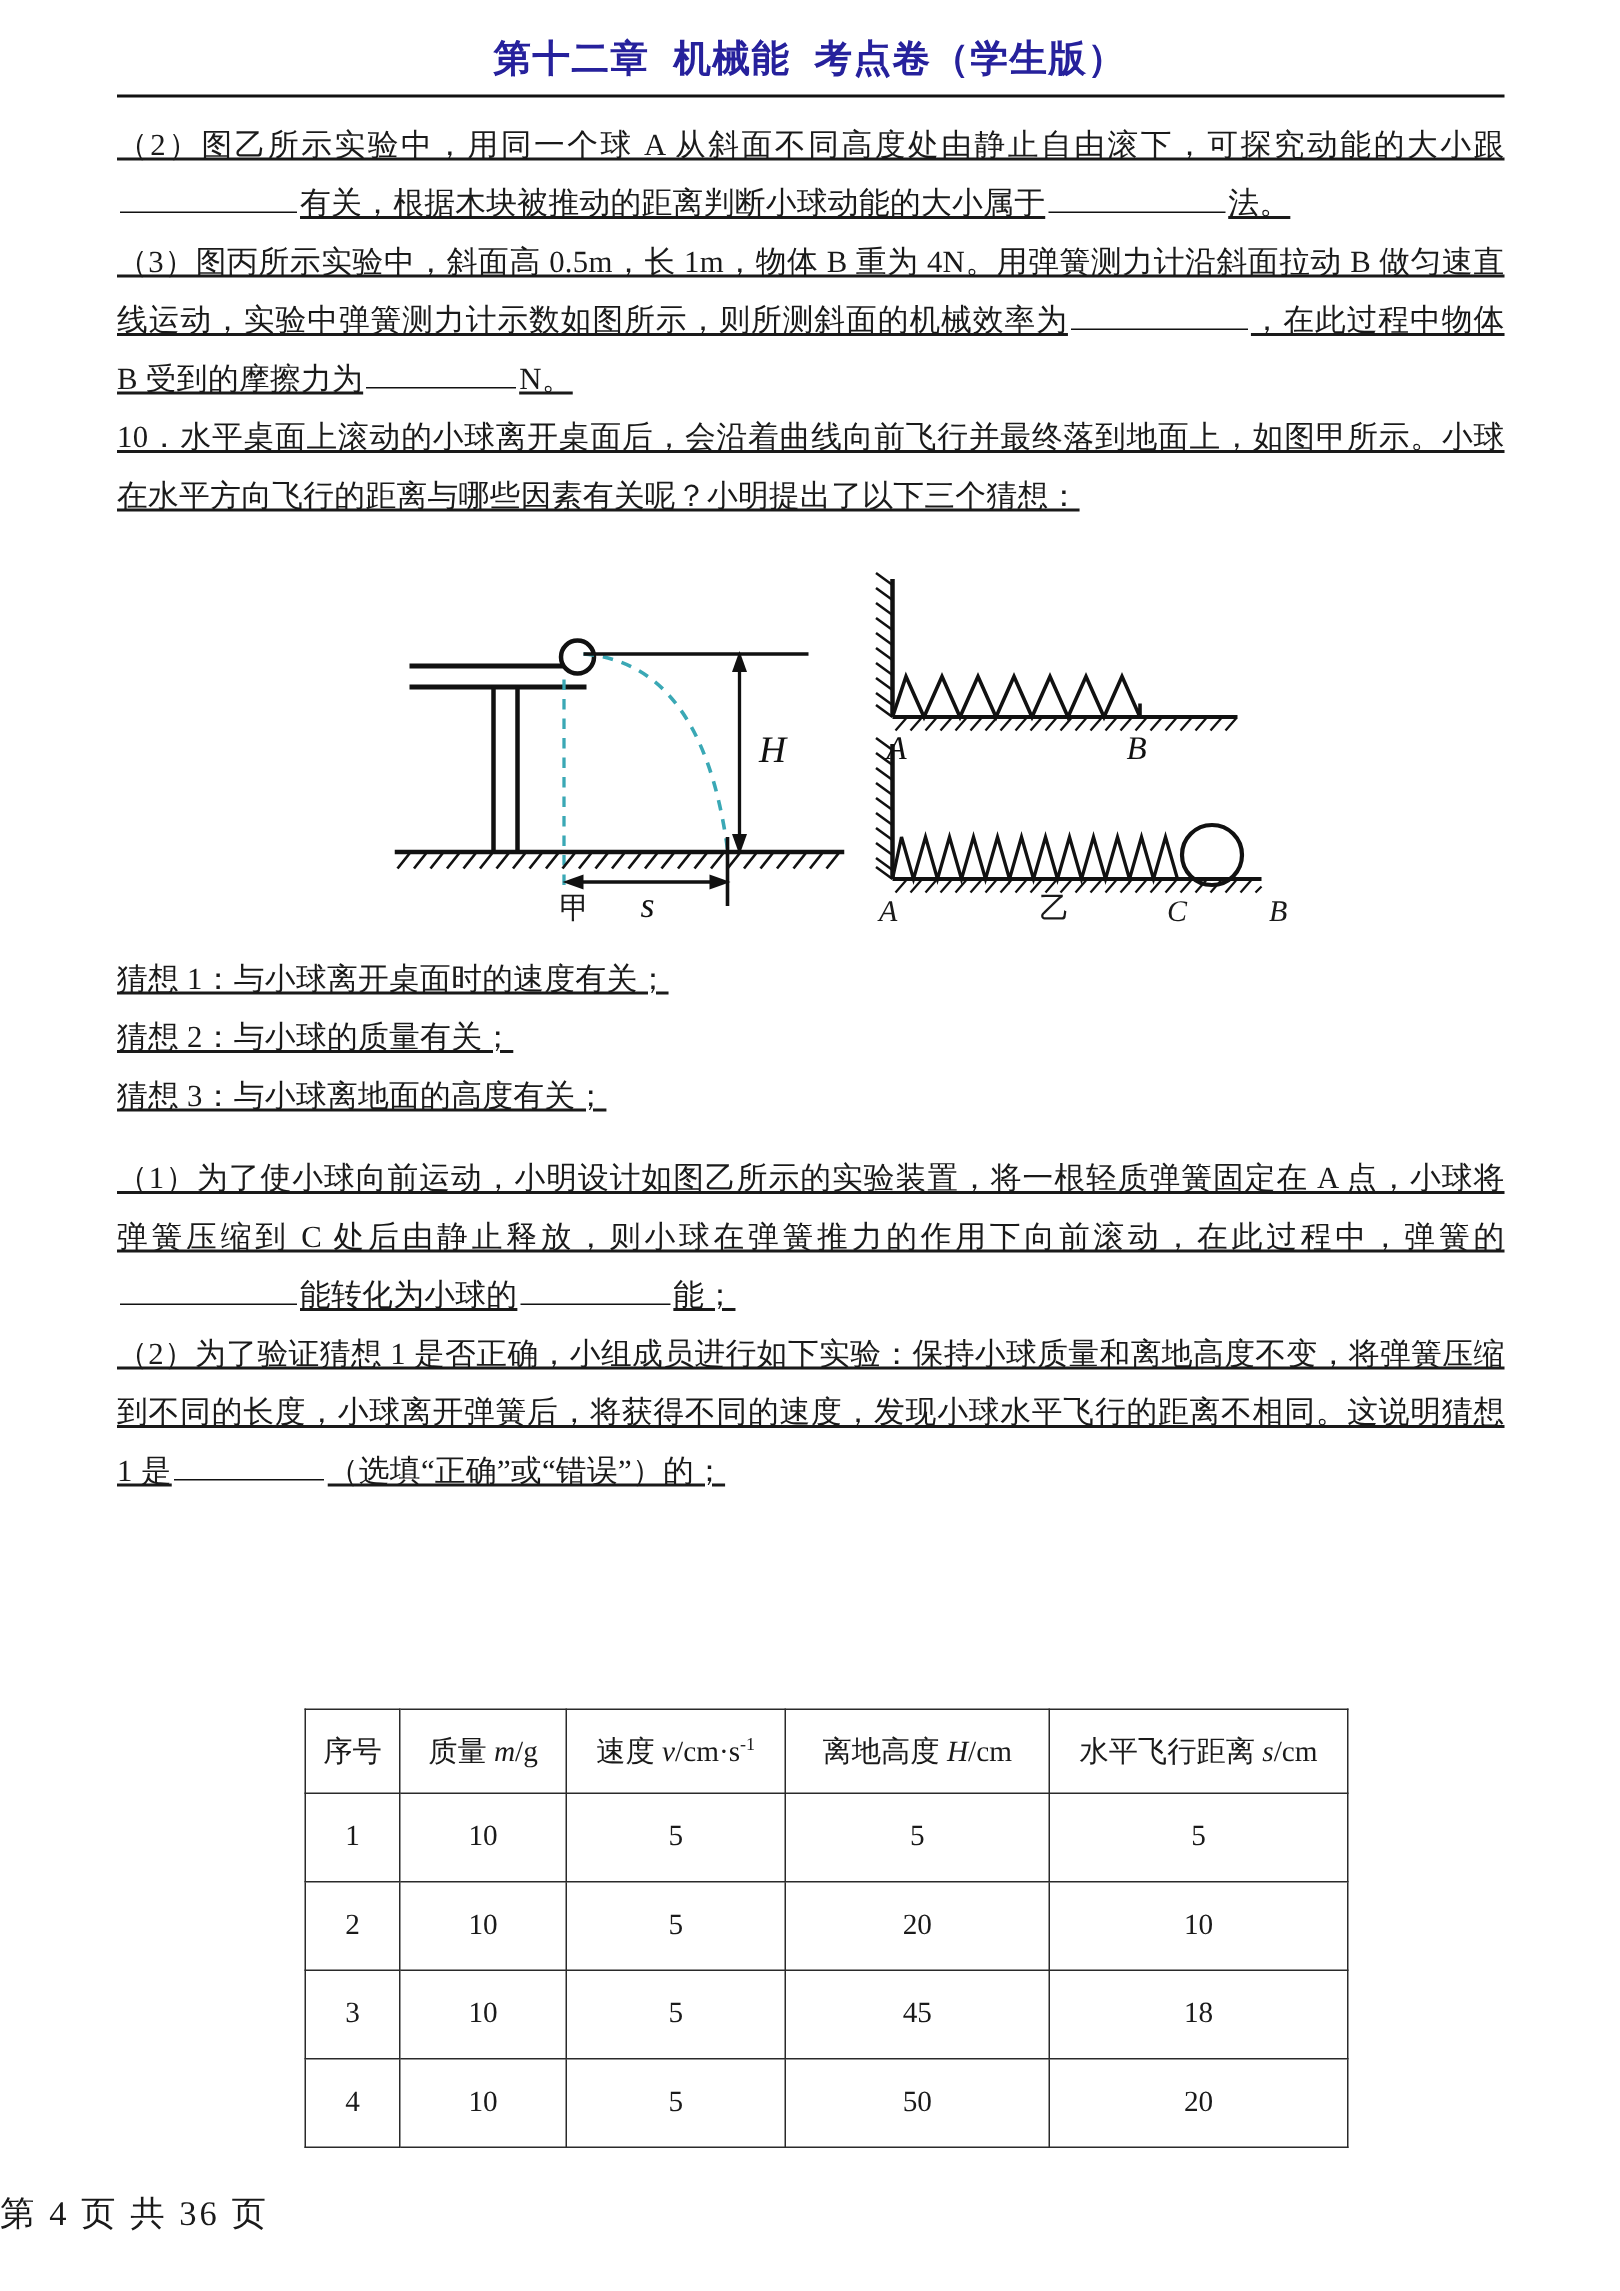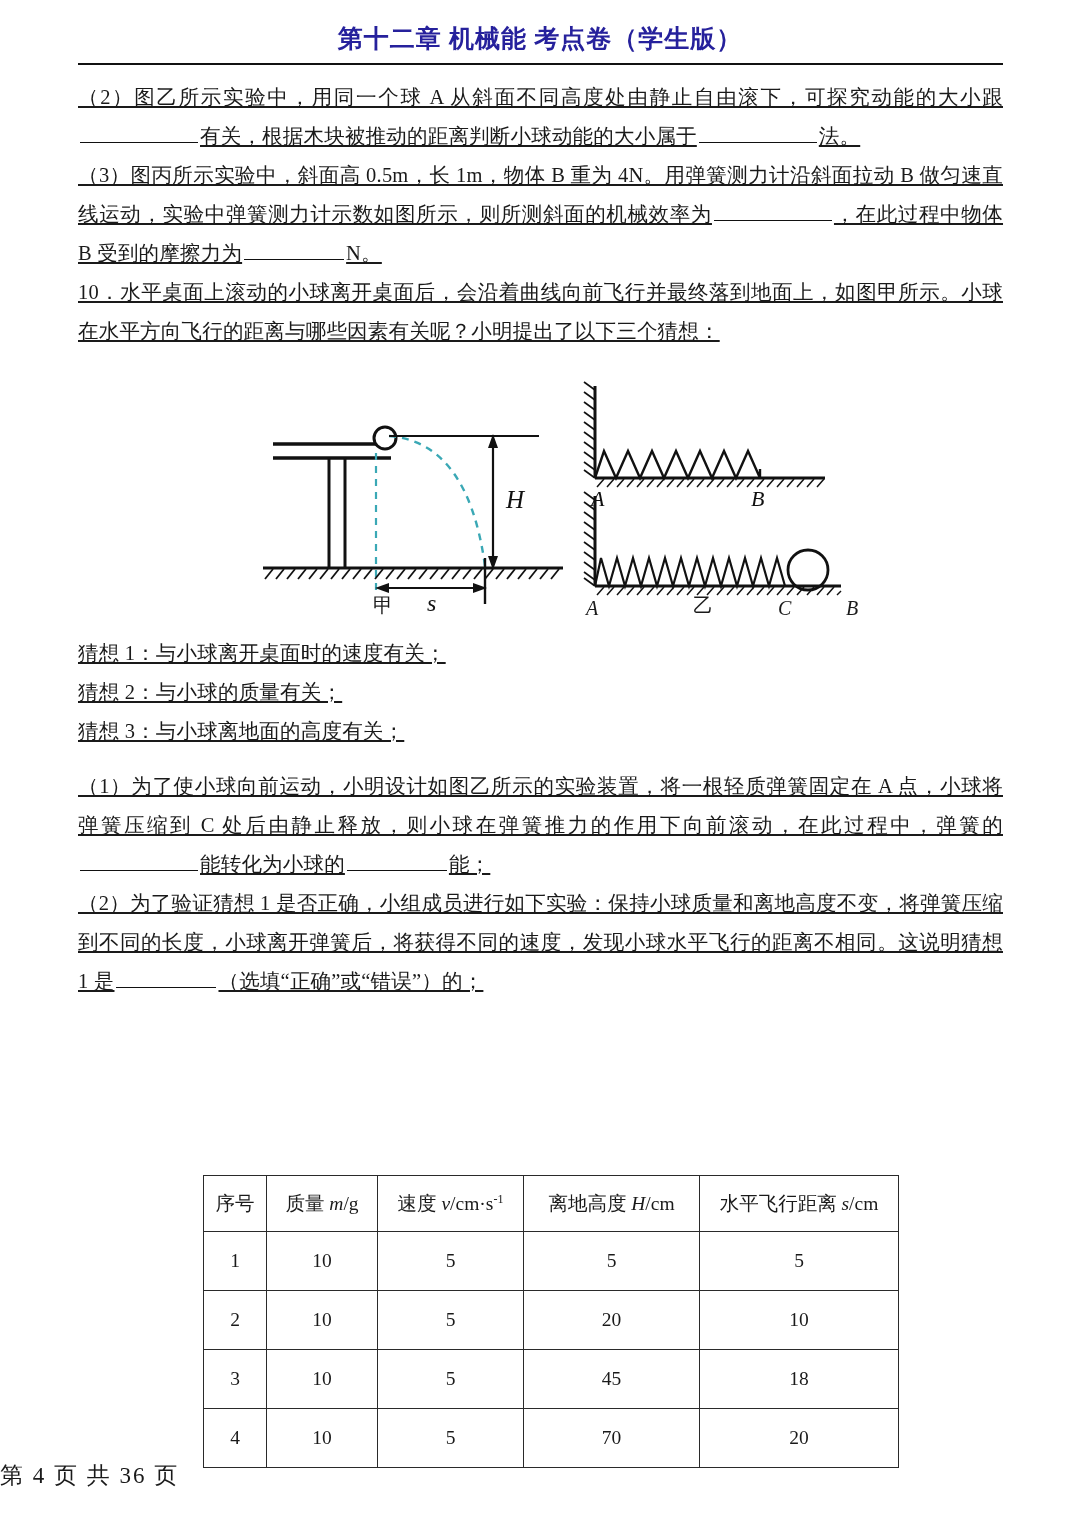--- a/index.html
+++ b/index.html
@@ -26,21 +26,21 @@
   .doc-header {
     position: absolute;
     top: 22px;
     left: 0;
     width: 1080px;
     text-align: center;
     font-size: 25px;
     font-weight: bold;
     color: #26219c;
     letter-spacing: 1px;
-    font-family: Liberation Serif, serif;
+    font-family: Liberation Mono, monospace;
   }
   .header-rule {
     position: absolute;
     top: 63px;
     left: 78px;
     width: 925px;
     height: 0;
     border-top: 2.2px solid #111;
   }
   
@@ -83,21 +83,20 @@
   .fig-caption {
     position: absolute;
     font-size: 20px;
     font-family: "Liberation Serif","DejaVu Serif",serif;
   }
   
   .data-table-wrap {
     position: absolute;
     top: 1139px;
     left: 203px;
-    margin-top: 36px;
   }
   table.data-table {
     border-collapse: collapse;
     font-size: 19.5px;
   }
   table.data-table th,
   table.data-table td {
     border: 1.4px solid #2a2a2a;
     text-align: center;
     font-weight: normal;
@@ -365,21 +364,21 @@
           <td>3</td>
           <td>10</td>
           <td>5</td>
           <td>45</td>
           <td>18</td>
         </tr>
         <tr>
           <td>4</td>
           <td>10</td>
           <td>5</td>
-          <td>70</td>
+          <td>50</td>
           <td>20</td>
         </tr>
       </tbody>
     </table>
   </div>
 
   <div class="doc-footer">第 4 页 共 36 页</div>
 
 </div>
 

